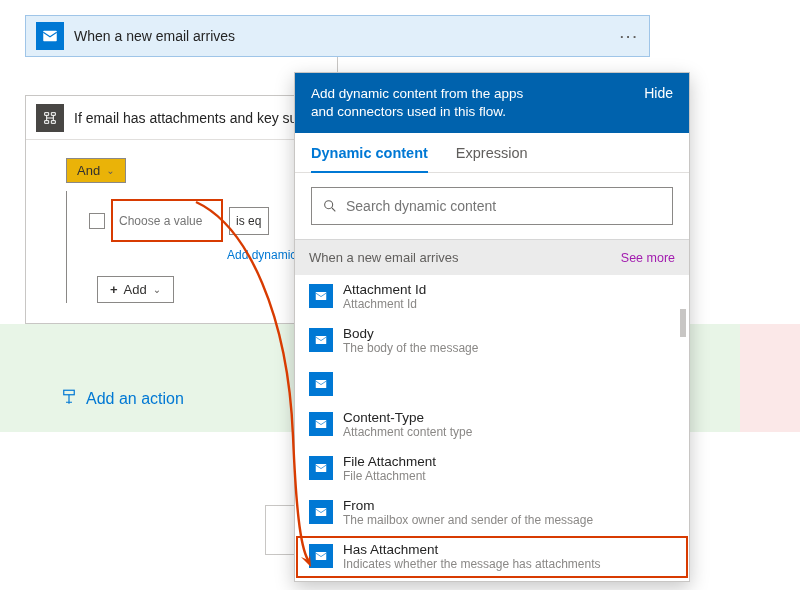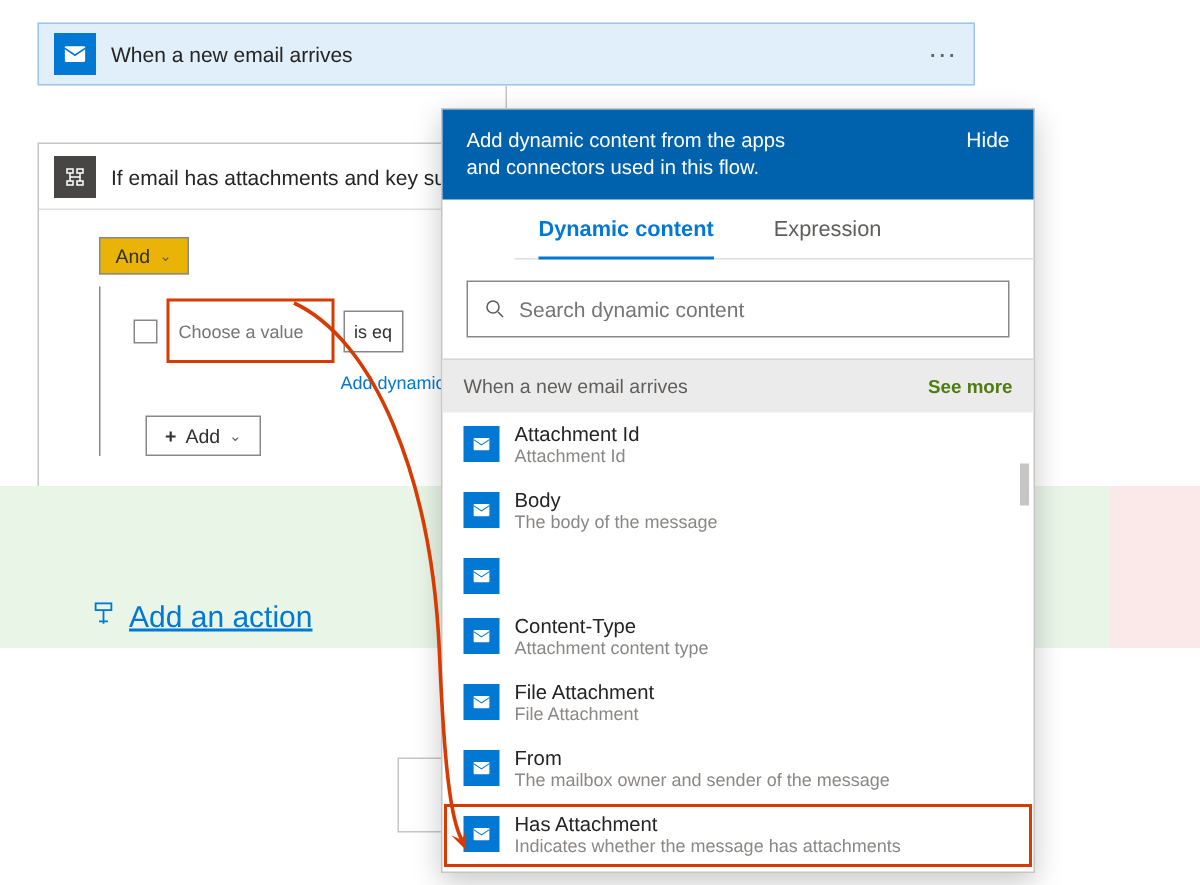--- a/index.html
+++ b/index.html
@@ -94,23 +94,23 @@
       display: inline-flex; align-items: center; gap: 6px;
       border: 1px solid #8a8886; padding: 5px 12px;
       cursor: pointer;
     }
     .plus { font-weight: 600; }
     
     .bands { position: absolute; top: 324px; left: 0; right:0; display: flex; height: 108px;}
     .band-yes { flex: 1; background: #e8f5e7; }
     .band-no  { width: 60px; background: #fbe8e8; }
     .add-action-row {
-      position: absolute; top: 400px; left: 60px;
+      position: absolute; top: 388px; left: 60px;
       display: flex; align-items: center; gap: 8px;
-      color: #0078d4; font-size: 20px; cursor:pointer;text-decoration:underline;
+      color: #0078d4; font-size: 16px; cursor:pointer;
     }
     .add-action-icon svg { width: 18px; height: 18px; fill:none; stroke:#0078d4; stroke-width:1.6;}
     
     .footer-stub {
       position: absolute; top: 505px; left: 265px;
       width: 110px; height: 50px; border:1px solid #c8c6c4; background:#fff;
     }
     
     .popover {
       position: absolute; left: 294px; top: 72px;
@@ -119,33 +119,33 @@
       box-shadow: 0 6px 18px rgba(0,0,0,0.22);
       display: flex; flex-direction: column;
       z-index: 10;
     }
     .pop-header {
       background: #0062ad; color: #fff; padding: 12px 16px;
       display: flex; align-items: flex-start; gap: 16px;
     }
     .pop-text { flex:1; font-size: 13.5px; line-height: 1.35; }
     .hide-link { color: #fff; font-size: 14px; cursor:pointer; }
-    .tabs { display:flex; gap: 40px; padding: 0 16px; border-bottom:1px solid #e1dfdd;margin-left:48px;}
+    .tabs { display:flex; gap: 28px; padding: 0 16px; border-bottom:1px solid #e1dfdd;}
     .tab { padding: 12px 0 10px; font-size: 14.5px; color:#605e5c; cursor:pointer; }
     .tab.active { color:#0078d4; font-weight:600; border-bottom: 2.5px solid #0078d4; margin-bottom:-1px;}
     .search-wrap { padding: 14px 16px; }
     .search-box { display:flex; align-items:center; gap:8px; border:1px solid #8a8886; height:38px; padding:0 10px;}
     .search-box svg { width:16px; height:16px; stroke:#605e5c; fill:none; stroke-width:1.6;}
     .search-input { border:none; outline:none; flex:1; font-size:14px; color:#323130; }
     .group-head {
       background:#ebebeb; color:#605e5c; font-size:13px;
       padding: 10px 14px; display:flex; justify-content:space-between; align-items:center;
       border-top:1px solid #d6d6d6;
     }
-    .see-more { color:#4d7c0f; font-size:12.5px; cursor:pointer;font-weight:bold; }
+    .see-more { color:#a21caf; font-size:12.5px; cursor:pointer; }
     .list { flex:1; overflow-y:auto; }
     .item { display:flex; gap:10px; padding:7px 14px; cursor:pointer; align-items:flex-start;}
     .item-icon { width:24px; height:24px; background:#0078d4; flex:none; display:flex;align-items:center;justify-content:center; margin-top:2px;}
     .item-icon svg { width:14px; height:14px; fill:#fff;}
     .item-main { display:flex; flex-direction:column; }
     .item-title { font-size:13.5px; color:#242424; }
     .item-desc  { font-size:12px; color:#8a8886; line-height:1.25;}
     .item.highlight { outline: 2.5px solid #d83b01; outline-offset:-3px; }
     .scroll-hint { position:absolute; right:3px; top:236px; width:6px; height:28px; background:#c8c6c4;}
     

